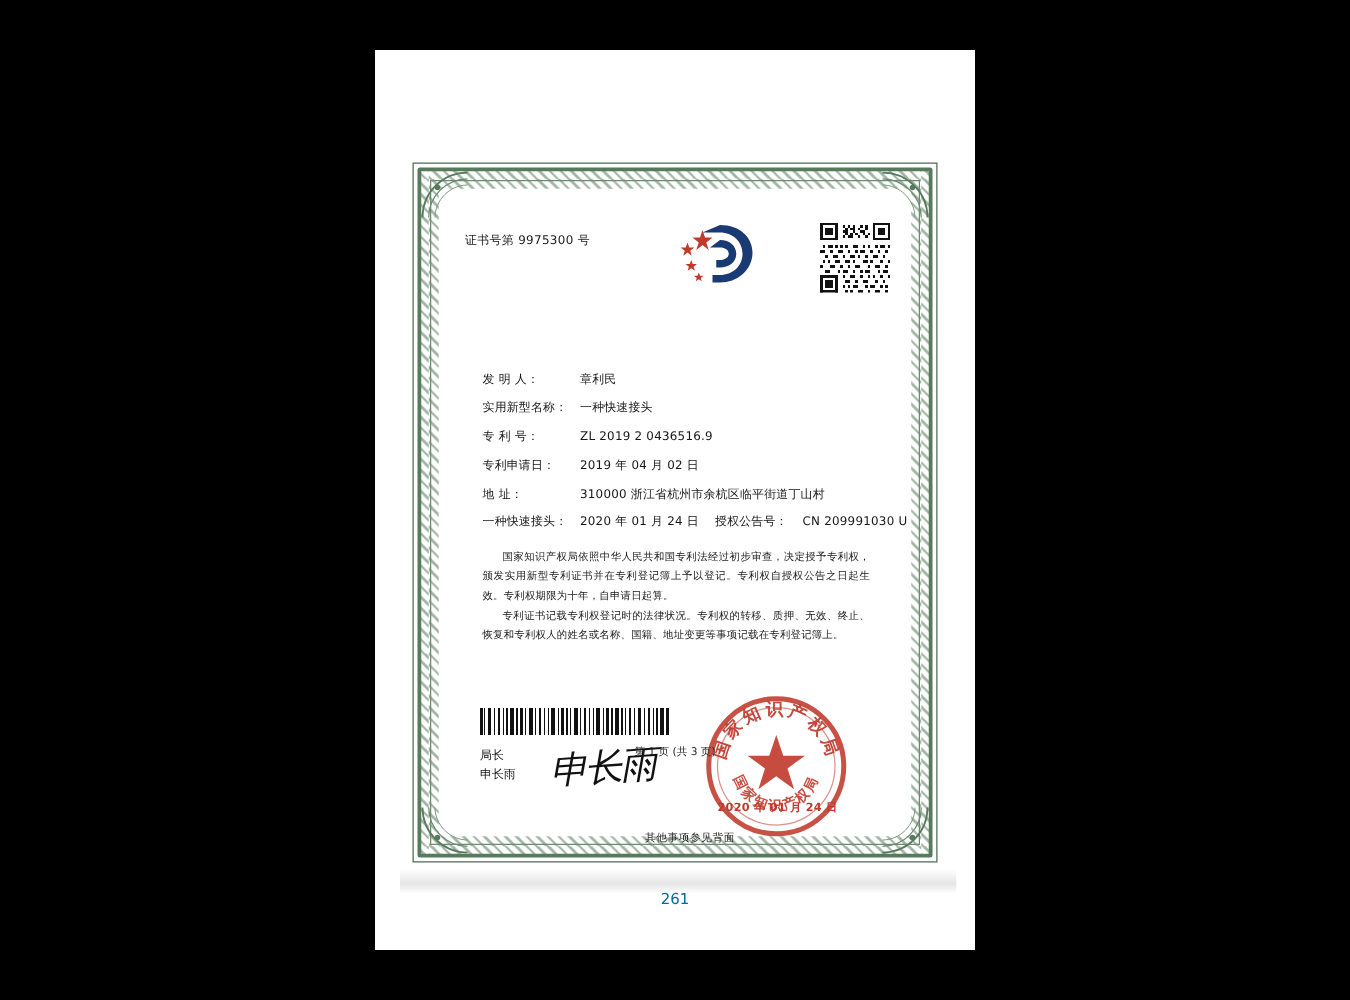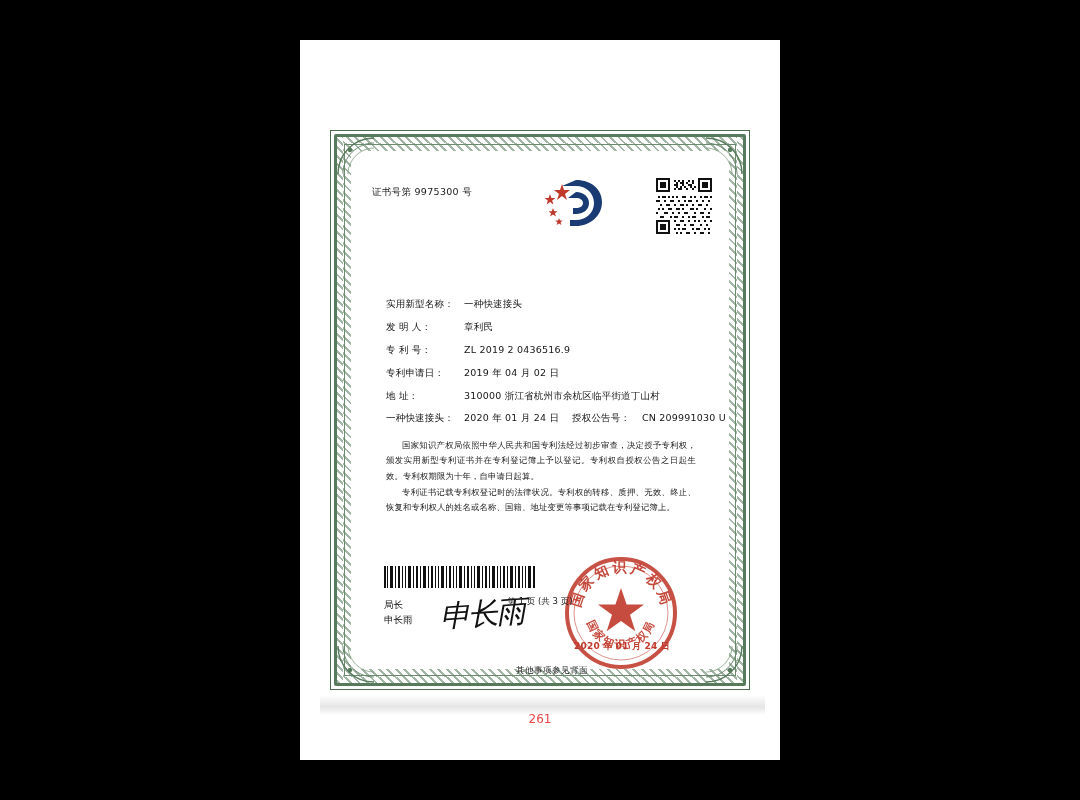--- a/index.html
+++ b/index.html
@@ -231,21 +231,21 @@
     letter-spacing: 0.5px;
     margin-left: 12px;
   }
   .page-number {
     position: absolute;
     left: 0;
     top: 672px;
     width: 480px;
     text-align: center;
     font-size: 12px;
-    color: #ef4444;
+    color: #0369a1;
   }
   .edge-shadow {
     position: absolute;
     left: 20px;
     top: 655px;
     width: 445px;
     height: 20px;
     background: linear-gradient(180deg, rgba(0,0,0,0.0) 0%, rgba(0,0,0,0.10) 60%, rgba(0,0,0,0) 100%);
     pointer-events: none;
   }
@@ -426,26 +426,26 @@
             <rect x="19" y="27" width="1" height="1"></rect>
             <rect x="22" y="27" width="2" height="1"></rect>
             <rect x="26" y="27" width="1" height="1"></rect>
         </g>
       </svg>
     </div>
 
 
     <div class="fields">
       <div class="field-row">
+        <div class="field-label">发 明 人：</div>
+        <div class="field-value">章利民</div>
+      </div>
+      <div class="field-row">
         <div class="field-label">实用新型名称：</div>
         <div class="field-value">一种快速接头</div>
-      </div>
-      <div class="field-row">
-        <div class="field-label">发 明 人：</div>
-        <div class="field-value">章利民</div>
       </div>
       <div class="field-row">
         <div class="field-label">专 利 号：</div>
         <div class="field-value">ZL 2019 2 0436516.9</div>
       </div>
       <div class="field-row">
         <div class="field-label">专利申请日：</div>
         <div class="field-value">2019 年 04 月 02 日</div>
       </div>
       <div class="field-row">

